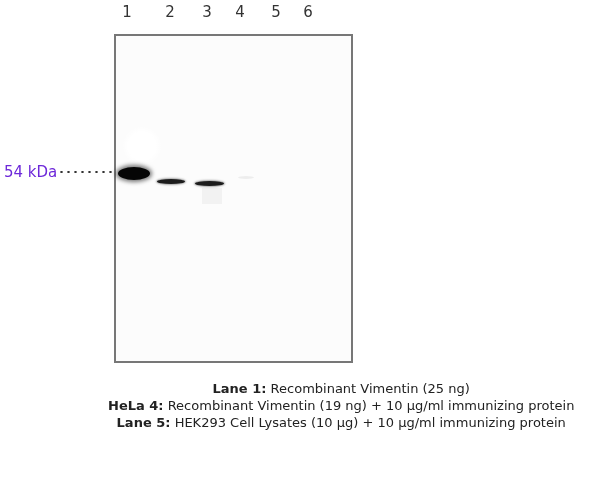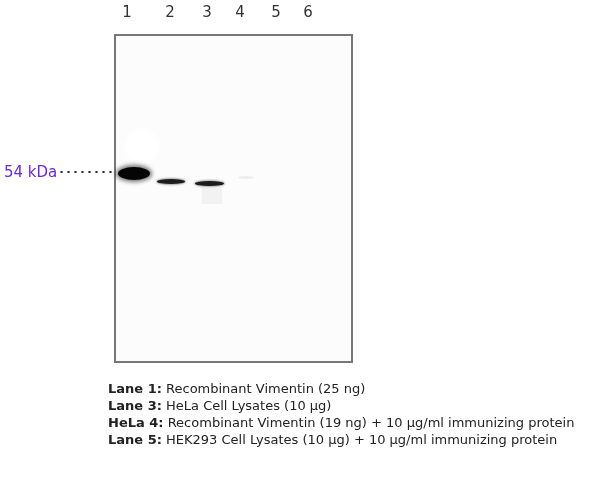--- a/index.html
+++ b/index.html
@@ -9,21 +9,21 @@
   .blot { position: absolute; left: 114px; top: 34px; width: 235px; height: 325px;
           border: 2px solid #777; background: #fcfcfc; box-sizing: content-box; }
   .halo { position: absolute; left: 6px; top: 90px; width: 40px; height: 40px; border-radius: 50%;
           background: radial-gradient(circle, #ffffff 50%, rgba(240,240,240,0) 70%); }
   .band { position: absolute; border-radius: 50%; }
   .mw-label { position: absolute; left: 4px; top: 163px; font-size: 15px; color: #6d28d9; }
   .mw-dots { position: absolute; left: 58px; top: 171px; width: 56px; height: 2px;
              background-image: radial-gradient(circle, #333 1px, transparent 1.3px);
              background-size: 7px 2px; background-repeat: repeat-x; }
   .legend { position: absolute; left: 108px; top: 380px; font-size: 13px; line-height: 17px; color: #222; }
-  .legend-row { white-space: nowrap; }
+  .legend-row { white-space: nowrap; text-align: center; }
   .legend-row b { font-weight: bold; }
 </style>
 </head>
 <body>
 
 <div>
   <span class="lane-num" style="left:127px">1</span>
   <span class="lane-num" style="left:170px">2</span>
   <span class="lane-num" style="left:207px">3</span>
   <span class="lane-num" style="left:240px">4</span>
@@ -37,17 +37,16 @@
     <div class="band" style="left:79px; top:145px; width:29px; height:5px; background:#1c1c1c; box-shadow:0 0 2px 1px rgba(0,0,0,0.35);"></div>
     <div style="position:absolute; left:86px; top:152px; width:20px; height:16px; background:rgba(0,0,0,0.04);"></div>
     <div class="band" style="left:122px; top:140px; width:16px; height:3px; background:rgba(0,0,0,0.06);"></div>
   </div>
 
   <span class="mw-label">54 kDa</span>
   <div class="mw-dots"></div>
 
   <div class="legend">
     <div class="legend-row"><b>Lane 1:</b> <span>Recombinant Vimentin (25 ng)</span></div>
-    <div class="legend-row"><b>Lane 3:</b> <span>HeLa Cell Lysates (10 µg)</span></div>
     <div class="legend-row"><b>HeLa 4:</b> <span>Recombinant Vimentin (19 ng) + 10 µg/ml immunizing protein</span></div>
     <div class="legend-row"><b>Lane 5:</b> <span>HEK293 Cell Lysates (10 µg) + 10 µg/ml immunizing protein</span></div>
   </div>
 </div>
 
 </body></html>

